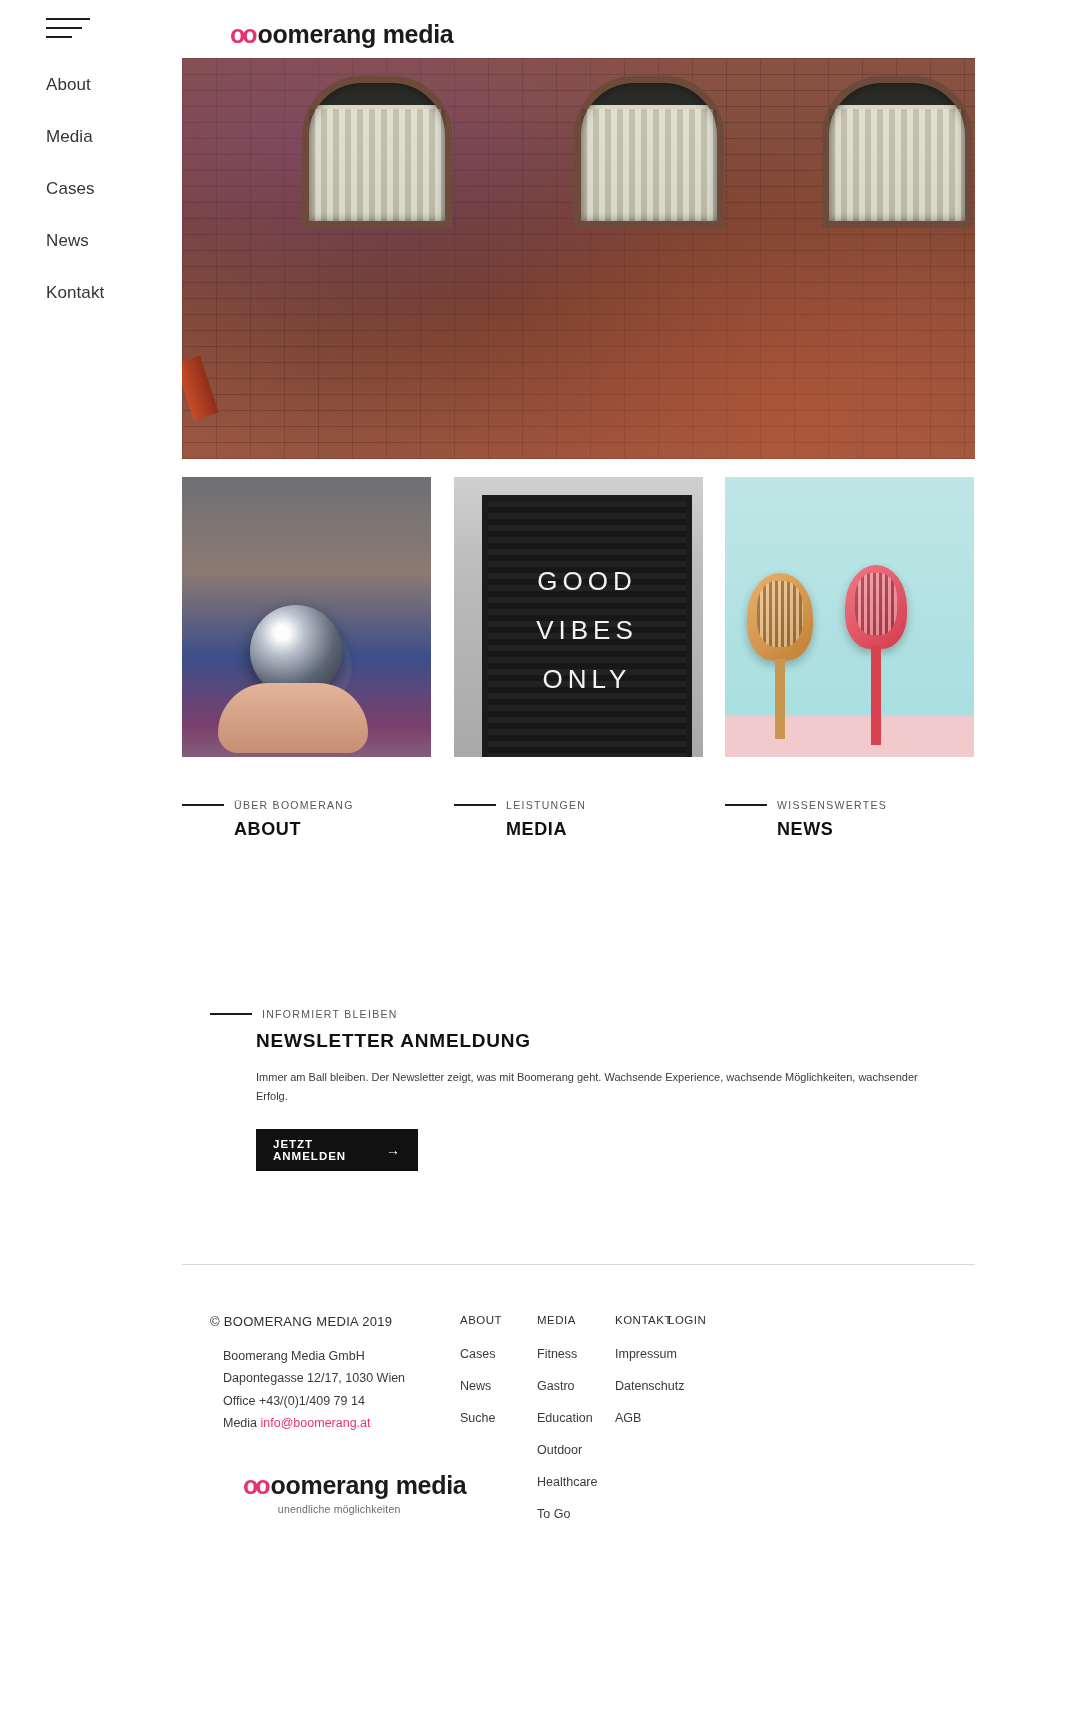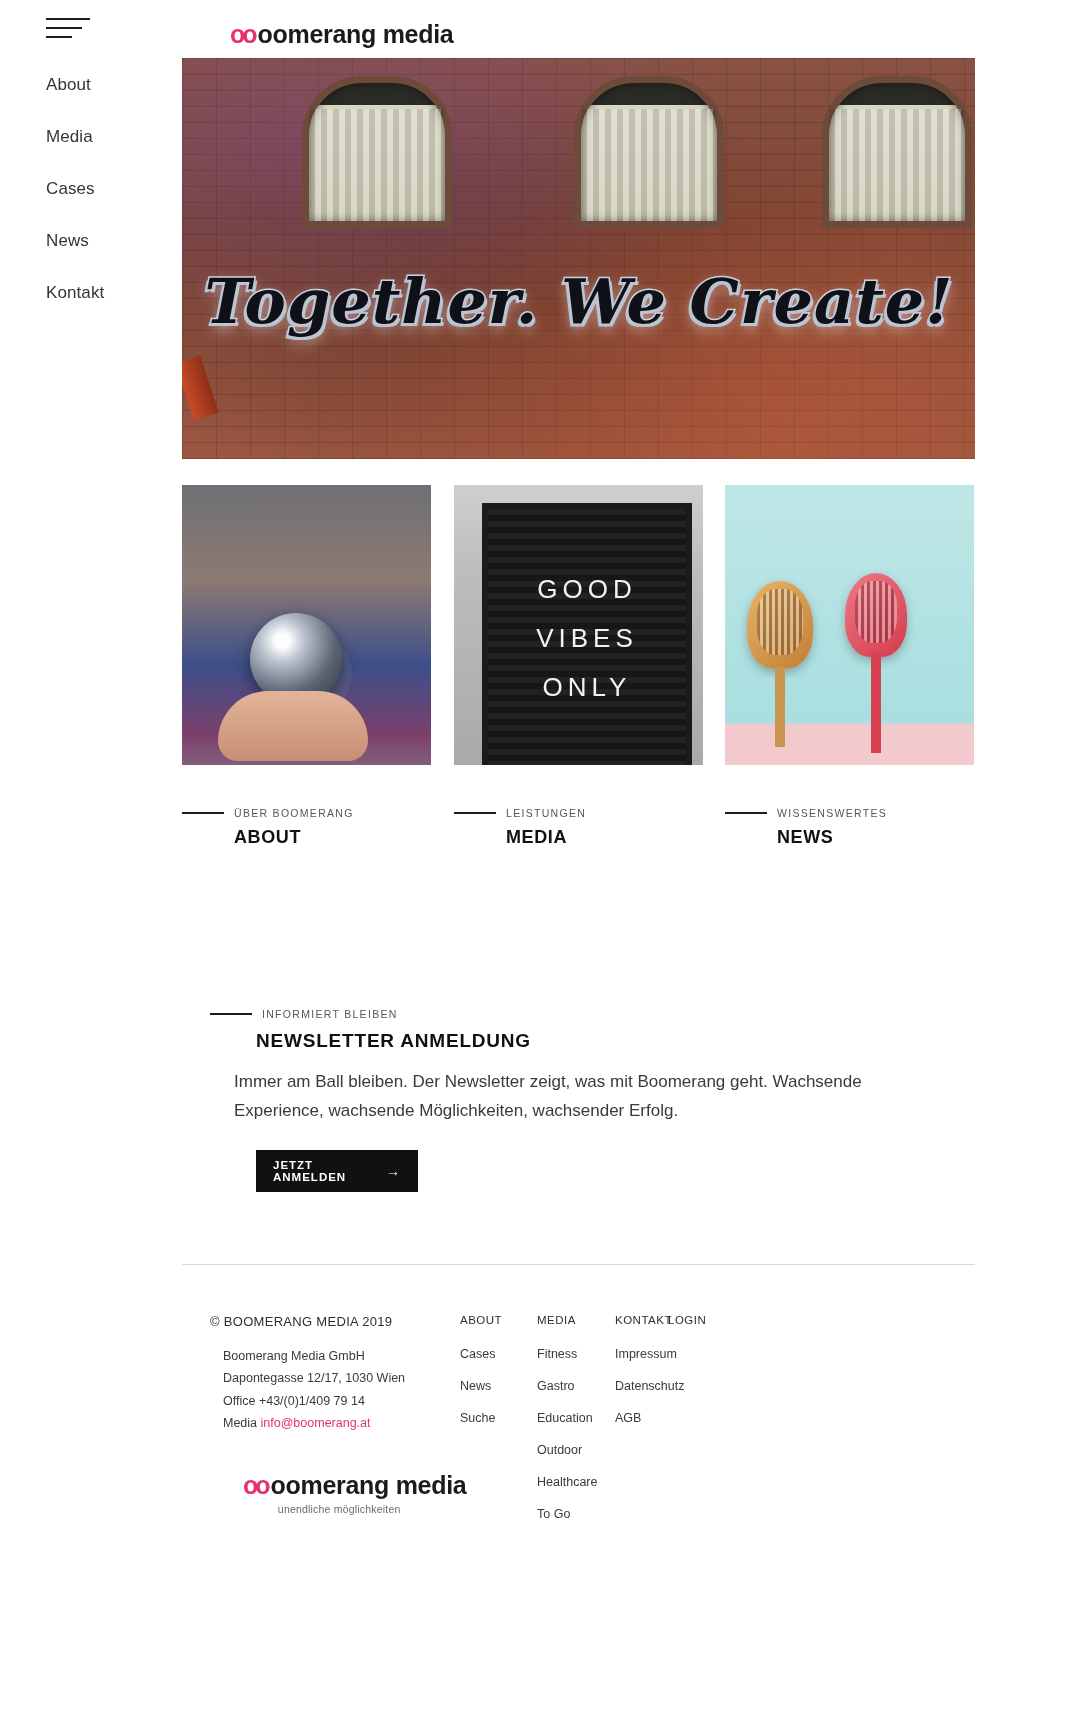--- a/index.html
+++ b/index.html
@@ -92,21 +92,21 @@
     paint-order: stroke fill;
   }
   .pipe {
     position:absolute; left: 2px; top: 300px; width: 26px; height: 60px;
     background: linear-gradient(90deg,#c84b2a,#8f2f18);
     transform: rotate(-18deg);
   }
 
   
   .cards { position: absolute; left: 182px; top: 477px; width: 793px; height: 430px; }
-  .card { position: absolute; top: 0; width: 249px; height: 430px; margin-top: 8px; }
+  .card { position: absolute; top: 0; width: 249px; height: 430px; }
   .card.c1 { left: 0; }
   .card.c2 { left: 272px; }
   .card.c3 { left: 543px; }
   .card-img { position: absolute; left:0; top:0; width: 249px; height: 430px; overflow:hidden; }
 
   .img-ball {
     width:100%; height:100%;
     background:
       radial-gradient(circle at 50% 44%, rgba(255,255,255,.5) 0 7%, rgba(120,130,150,.25) 8% 16%, transparent 17%),
       linear-gradient(180deg,#6e6f75 0%, #8d7a72 22%, #3c4f8a 42%, #7b3f6b 58%, #8d8b92 75%, #c2bdb6 100%);
@@ -166,21 +166,21 @@
   .kicker { font-size: 10.5px; letter-spacing: 1.3px; color: #565656; text-transform: uppercase; }
   .card-title {
     margin-top: 8px; margin-left: 52px; font-size: 18px; font-weight: 700;
     letter-spacing: .6px; color: #111;
   }
 
   
   .newsletter { position: absolute; left: 210px; top: 1008px; width: 760px; }
   .nl-kicker-row { display:flex; align-items:center; gap: 10px; text-align: center; }
   .nl-title { margin-top: 10px; margin-left: 46px; font-size: 19px; font-weight: 700; letter-spacing: .8px; color:#111; }
-  .nl-text { margin-top: 16px; margin-left: 24px; width: 690px; font-size: 17px; line-height: 1.7; color: #3a3a3a; }
+  .nl-text { margin-top: 16px; margin-left: 46px; width: 690px; font-size: 11px; line-height: 1.7; color: #3a3a3a; }
   .nl-btn {
     margin-top: 24px; margin-left: 46px; width: 162px; height: 42px; background: #111;
     color: #fff; display: flex; align-items: center; justify-content: space-between;
     padding: 0 17px; font-size: 11.5px; font-weight: 700; letter-spacing: 1px; cursor: pointer;
   }
   .arrow { font-size: 14px; }
 
   
   .footer-rule { position:absolute; left: 182px; top: 1264px; width: 793px; height: 1px; background: #d8d8d8; }
   .footer { position: absolute; left: 182px; top: 1305px; width: 793px; font-size: 12.5px; color: #3a3a3a; }
@@ -237,21 +237,20 @@
     <div class="window w1">
         <div class="slats"></div>
       </div>
     <div class="window w2">
         <div class="slats"></div>
       </div>
     <div class="window w3">
         <div class="slats"></div>
       </div>
     <div class="pipe"></div>
-    <div class="graffiti">Together. We Create!</div>
   </div>
 
   <div class="cards">
 
     <div class="card c1">
       <div class="card-img">
         <div class="img-ball">
           <div class="ball"></div>
           <div class="hand"></div>
         </div>

